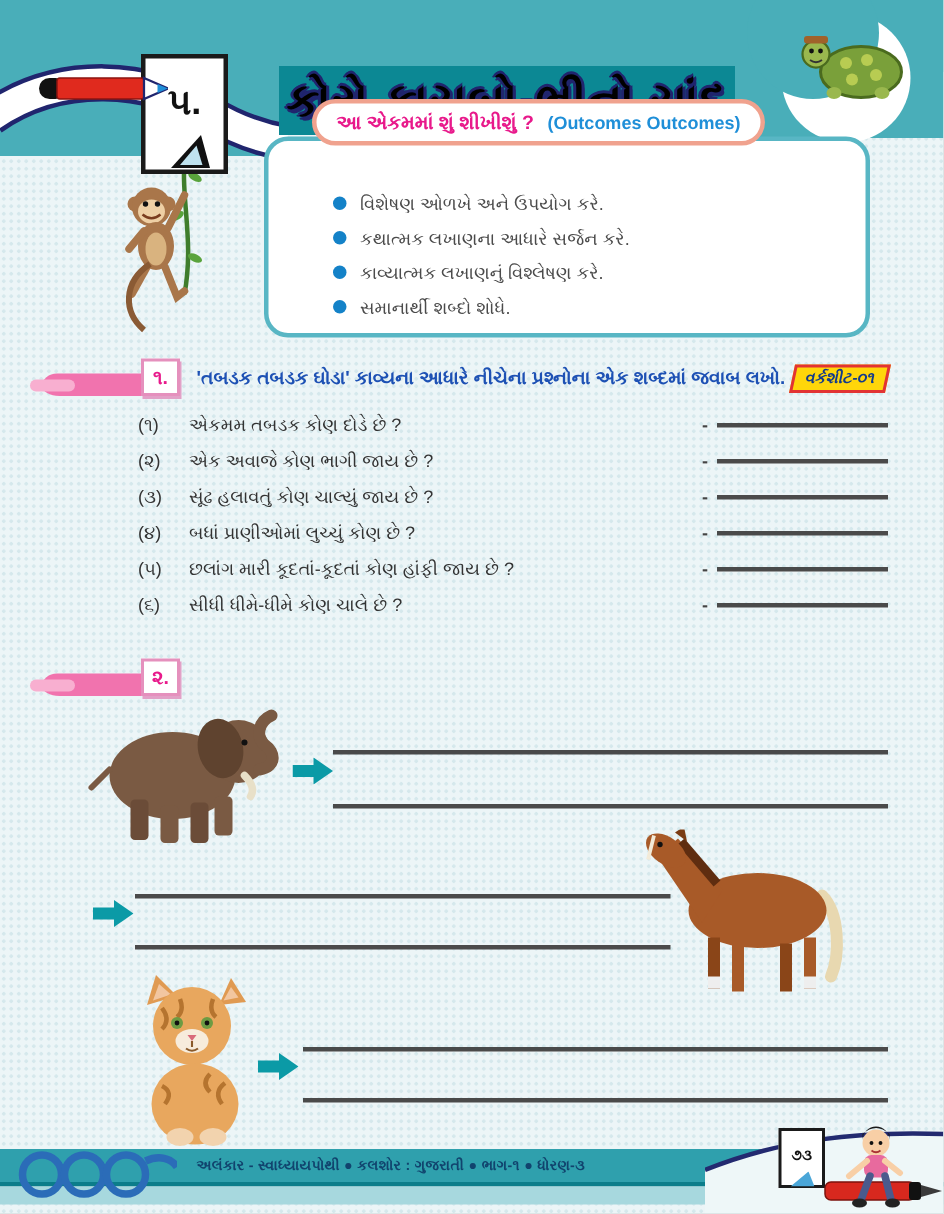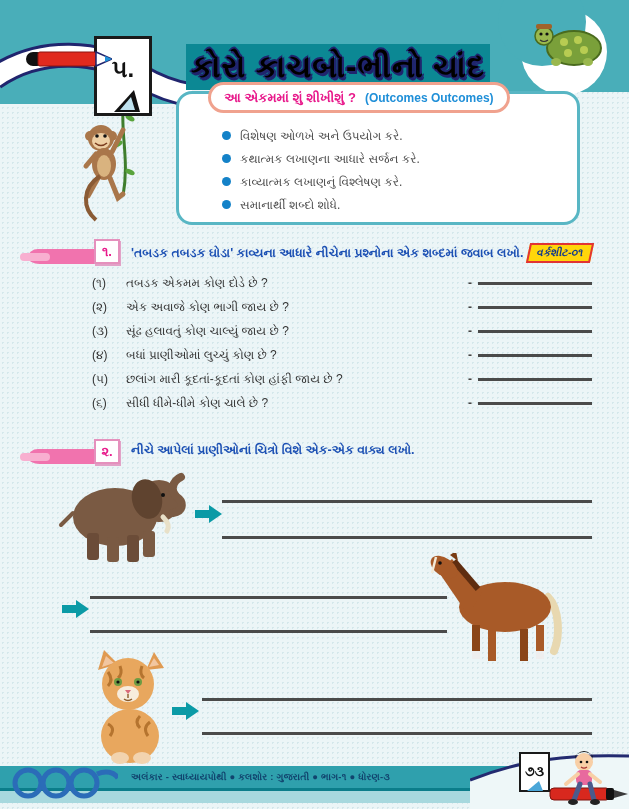--- a/index.html
+++ b/index.html
@@ -32,21 +32,21 @@
   .chapter-num{ font-weight:bold; font-size:24px; color:#111; margin-top:16px; }
   .chapter-fold{ position:absolute; left:16px; bottom:1px; width:28px; height:23px; }
   .pencil { position:absolute; left:26px; top:48px; width:86px; height:22px; z-index:5; }
   .crescent-svg{ position:absolute; left:492px; top:0; width:137px; height:96px; }
   
   .lo-card{
     position:absolute; left:176px; top:91px; width:404px; height:134px; background:#fff;
     border:3px solid #58b6c4; border-radius:16px; z-index:2;
   }
   .lo-pill{
-    position:absolute; left:208px; top:82px; width:302px; height:31px; background:#fff;
+    position:absolute; left:208px; top:66px; width:302px; height:31px; background:#fff;
     border:3px solid #f0a28e; border-radius:16px; z-index:6;
     display:flex; align-items:center; justify-content:center; gap:9px; white-space:nowrap;
   }
   .lo-gu{ color:#e8198b; font-weight:bold; font-size:13px; }
   .lo-en{ color:#1f8fd8; font-weight:bold; font-size:12px; }
   .lo-items{ position:absolute; left:222px; top:124px; z-index:3; }
   .lo-row{ display:flex; align-items:center; height:23px; }
   .lo-dot{ width:9px; height:9px; border-radius:50%; background:#1482c8; margin-right:9px; flex:none; }
   .lo-text{ color:#4b4b4b; font-size:12px; }
   .monkey-svg{ position:absolute; left:78px; top:100px; width:70px; height:130px; z-index:3; }
@@ -79,21 +79,21 @@
   .footer-bar{ position:absolute; left:0; top:766px; width:521px; height:22px; background:#2fa0ad;
     display:flex; align-items:center; justify-content:center; z-index:1; }
   .footer-text{ color:#11446e; font-weight:bold; font-size:9.5px; letter-spacing:.2px; }
   .footer-line{ position:absolute; left:0; top:788px; width:629px; height:3px; background:#0b7d8a; z-index:1; }
   .footer-sub{ position:absolute; left:0; top:791px; width:629px; height:12px; background:#a7d8de; z-index:1; }
   .rings-svg{ position:absolute; left:6px; top:764px; width:112px; height:38px; z-index:2; }
   .corner-svg{ position:absolute; left:470px; top:744px; width:159px; height:65px; z-index:2; }
   .kid-svg{ position:absolute; left:548px; top:750px; width:81px; height:56px; z-index:4; }
   .page-num-box{ position:absolute; left:519px; top:752px; width:31px; height:40px; background:#fff;
     border:2px solid #1a1a1a; z-index:3; text-align:center; }
-  .page-num{ font-weight:bold; font-size:14px; color:#111; line-height:34px; }
+  .page-num{ font-weight:bold; font-size:10px; color:#111; line-height:34px; }
   .page-fold{ position:absolute; left:6px; bottom:-1px; width:16px; height:10px; }
 </style>
 </head>
 <body>
 
 <div id="page">
 
   <div class="hdr-top"></div>
   <div class="hdr-left"></div>
   <div class="hdr-right"></div>
@@ -190,21 +190,21 @@
     <div class="sec-swoosh"></div>
     <div class="sec-num-box">૧.</div>
     <div class="sec-heading">
       <span>'તબડક તબડક ઘોડા' કાવ્યના આધારે નીચેના પ્રશ્નોના એક શબ્દમાં જવાબ લખો.</span><span class="ws-badge">વર્કશીટ-૦૧</span>
     </div>
   </div>
 
   <div class="q-block">
     <div class="q-row">
       <span class="q-no">(૧)</span>
-      <span class="q-text">તબડક એકમમ કોણ દોડે છે ?</span>
+      <span class="q-text">એકમમ તબડક કોણ દોડે છે ?</span>
       <span class="q-dash">-</span>
       <span class="q-line"></span>
     </div>
     <div class="q-row">
       <span class="q-no">(૨)</span>
       <span class="q-text">એક અવાજે કોણ ભાગી જાય છે ?</span>
       <span class="q-dash">-</span>
       <span class="q-line"></span>
     </div>
     <div class="q-row">
@@ -229,21 +229,20 @@
       <span class="q-no">(૬)</span>
       <span class="q-text">સીધી ધીમે-ધીમે કોણ ચાલે છે ?</span>
       <span class="q-dash">-</span>
       <span class="q-line"></span>
     </div>
   </div>
 
   <div class="sec" style="top:438px;">
     <div class="sec-swoosh"></div>
     <div class="sec-num-box">૨.</div>
-    <div class="sec-heading">નીચે આપેલાં પ્રાણીઓનાં ચિત્રો વિશે એક-એક વાક્ય લખો.</div>
   </div>
 
   <svg class="animal-svg" style="left:55px; top:465px; width:140px; height:100px;" viewBox="0 0 140 100">
     <ellipse cx="60" cy="52" rx="42" ry="29" fill="#7a5a43"></ellipse>
     <path d="M18,48 L6,60" stroke="#7a5a43" stroke-width="4" stroke-linecap="round"></path>
     <rect x="32" y="68" width="12" height="27" rx="3" fill="#6b4c38"></rect>
     <rect x="52" y="72" width="12" height="25" rx="3" fill="#7a5a43"></rect>
     <rect x="72" y="70" width="12" height="27" rx="3" fill="#6b4c38"></rect>
     <rect x="88" y="66" width="12" height="26" rx="3" fill="#7a5a43"></rect>
     <circle cx="104" cy="36" r="21" fill="#7a5a43"></circle>

